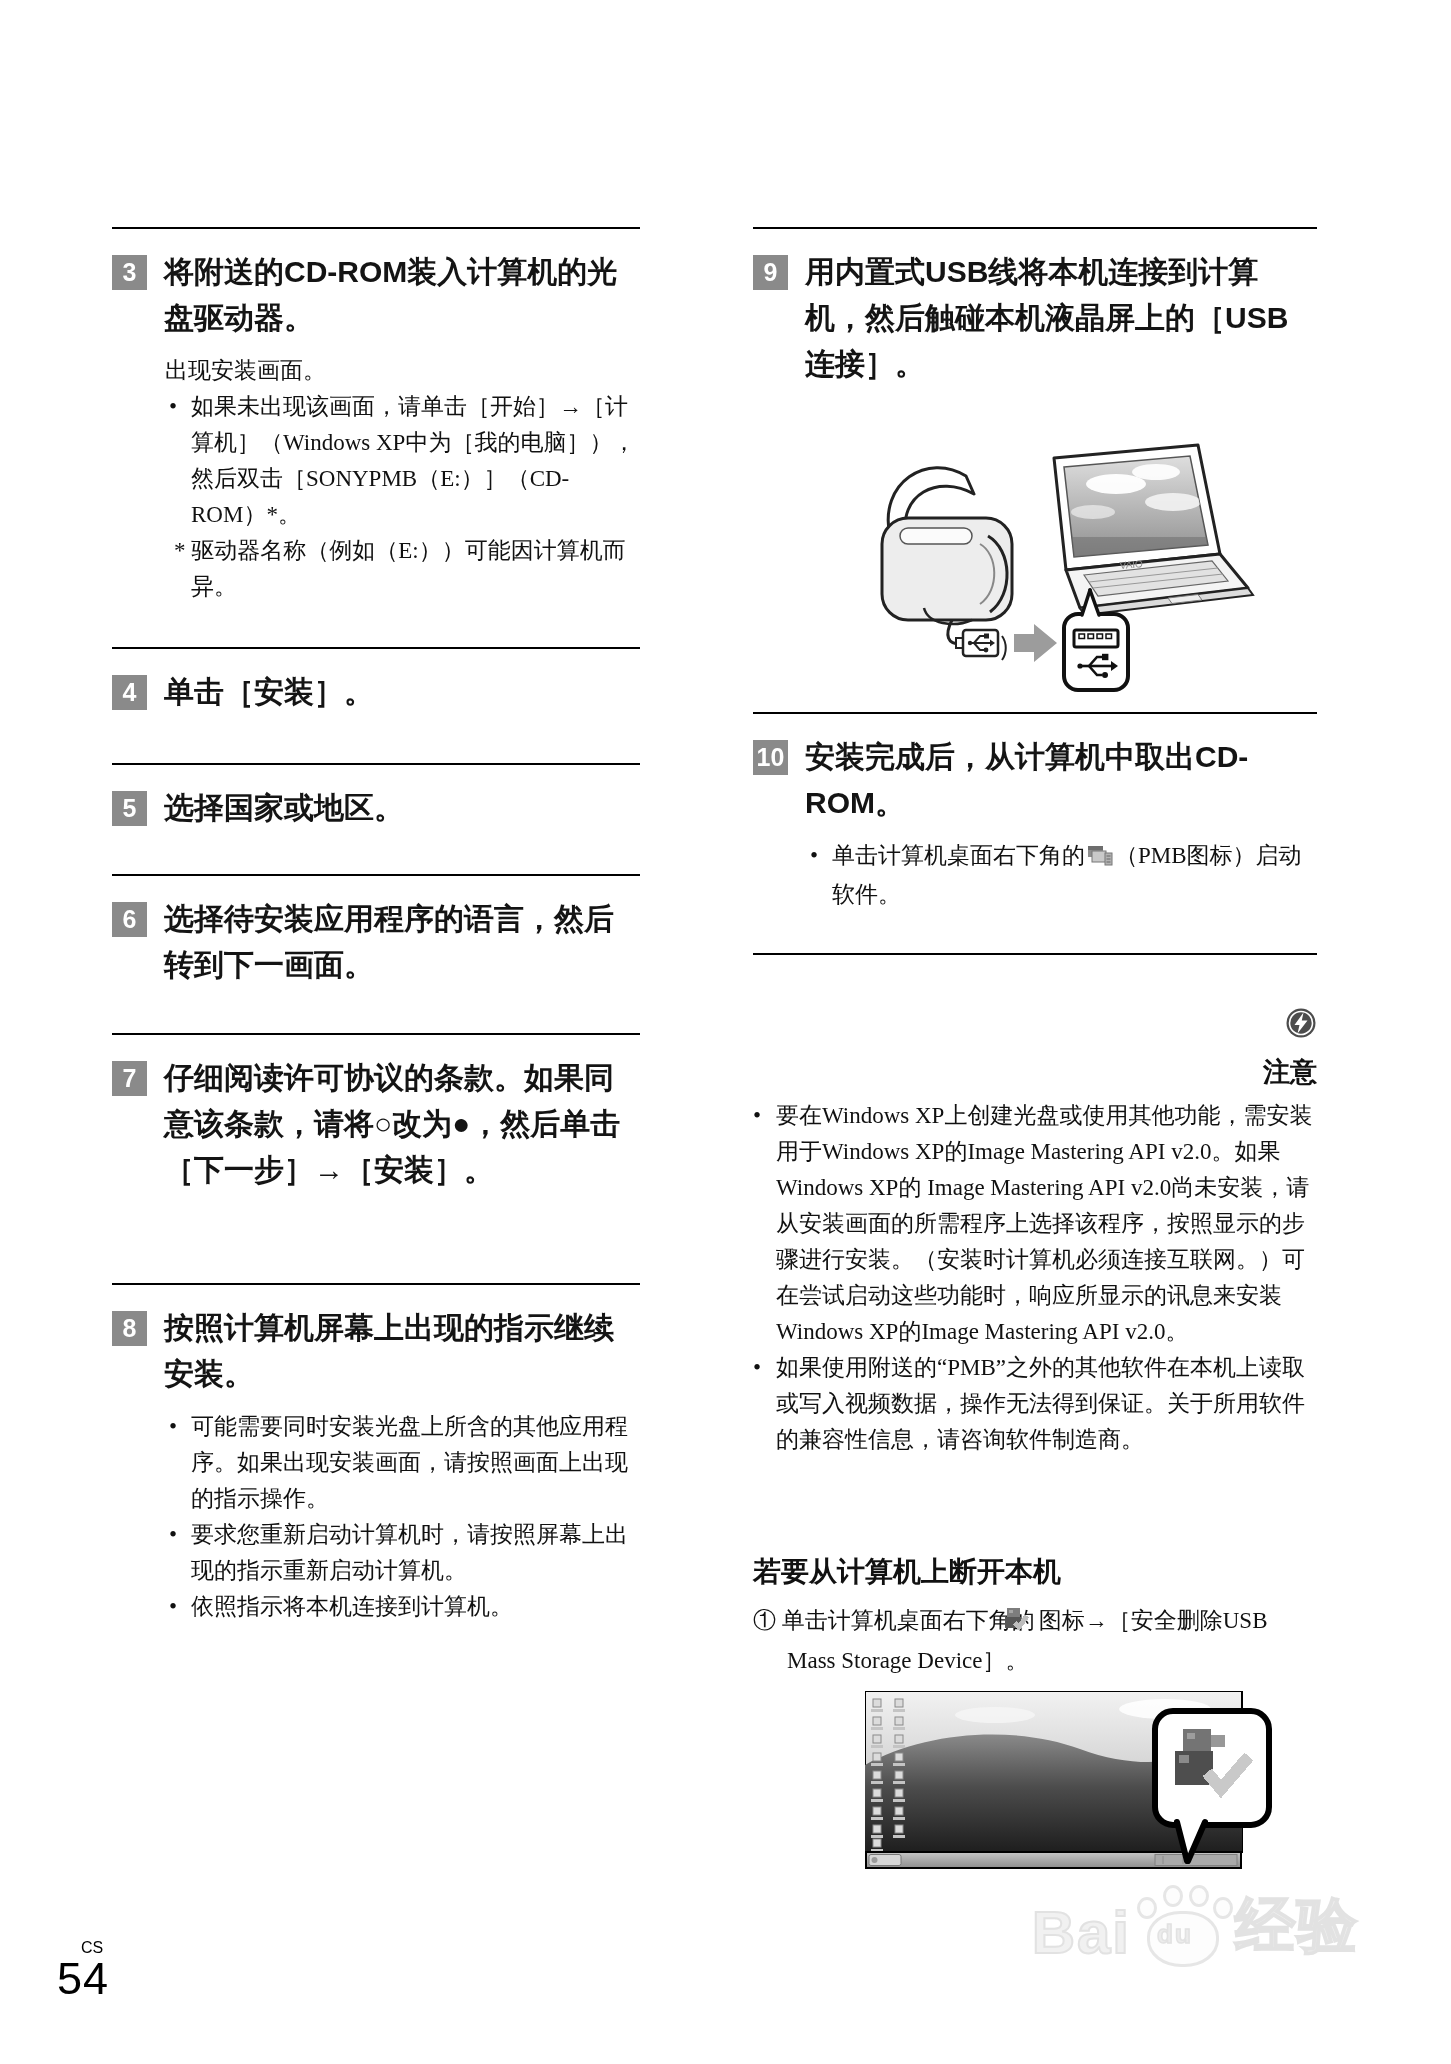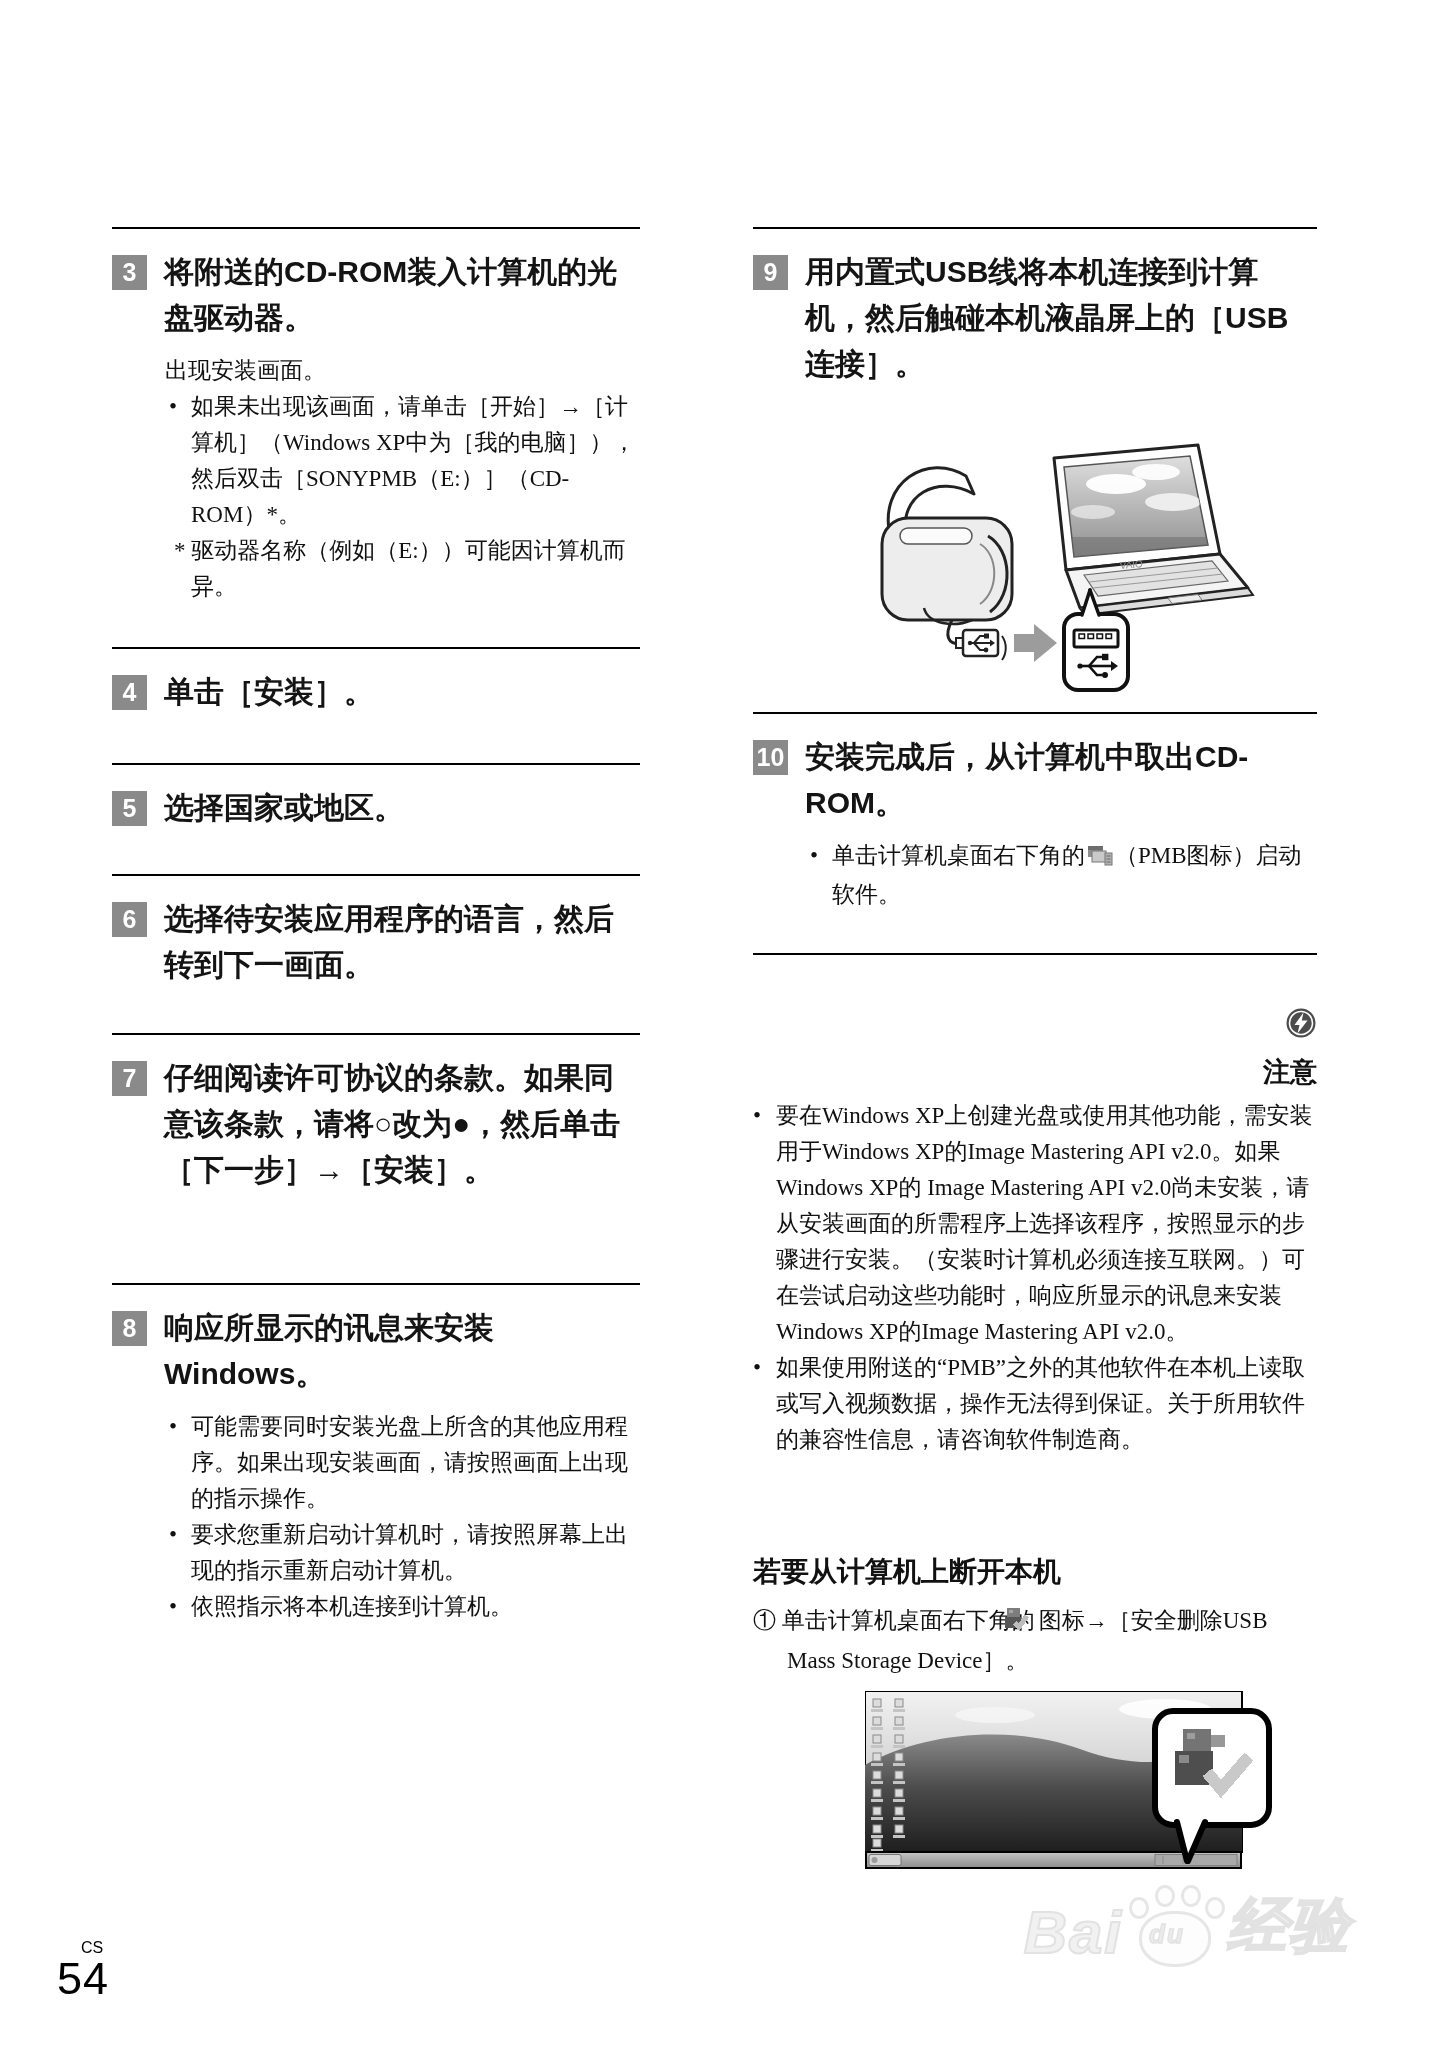--- a/index.html
+++ b/index.html
@@ -37,22 +37,22 @@
   .note-body ul.bullets li { padding-left:23px; }
   .note-body ul.bullets li::before { left:0; }
   
   .sub-heading { font:700 28px/36px "Liberation Sans","DejaVu Sans",sans-serif; }
   .circ-step { margin-top:12px; font-size:23px; line-height:37px; padding-left:34px; text-indent:-34px; }
   
   .illus { position:absolute; left:868px; top:442px; }
   .xp-shot { position:absolute; left:865px; top:1691px; }
   
   .watermark {
-    position:absolute; right:100px; top:1886px; text-align:right;
-    font-family:"Liberation Sans","DejaVu Sans",sans-serif; user-select:none;font-style:italic;
+    position:absolute; right:92px; top:1886px; text-align:right;
+    font-family:"Liberation Sans","DejaVu Sans",sans-serif; user-select:none;
   }
   .wm-line1 { font-size:60px; font-weight:700; color:#f1f1f1;
     -webkit-text-stroke:2px #e2e2e2; text-shadow:0 0 1px #e6e6e6; letter-spacing:2px;
     display:flex; align-items:flex-end; justify-content:flex-end; }
   .paw { position:relative; display:inline-block; width:96px; height:78px; margin:0 4px; }
   .paw .pad { position:absolute; left:12px; top:22px; width:72px; height:56px;
     border:3px solid #e6e6e6; border-radius:46% 46% 48% 48%; background:#fdfdfd; }
   .paw .toe { position:absolute; width:20px; height:22px; border:3px solid #e6e6e6;
     border-radius:50%; background:#fdfdfd; }
   .paw .t1 { left:2px; top:8px; } .paw .t2 { left:28px; top:-4px; }
@@ -116,21 +116,21 @@
     <div class="step-head">
       <span class="badge">7</span>
       <div class="step-title">仔细阅读许可协议的条款。如果同意该条款，请将○改为●，然后单击［下一步］→［安装］。</div>
     </div>
   </section>
 
   <section class="sec lcol" style="top:1283px">
     <div class="rule"></div>
     <div class="step-head">
       <span class="badge">8</span>
-      <div class="step-title">响应所显示的讯息来安装Windows。</div>
+      <div class="step-title">按照计算机屏幕上出现的指示继续安装。</div>
     </div>
     <div class="step-body">
       <ul class="bullets">
         <li>可能需要同时安装光盘上所含的其他应用程序。如果出现安装画面，请按照画面上出现的指示操作。</li>
         <li>要求您重新启动计算机时，请按照屏幕上出现的指示重新启动计算机。</li>
         <li>依照指示将本机连接到计算机。</li>
       </ul>
     </div>
   </section>
 

